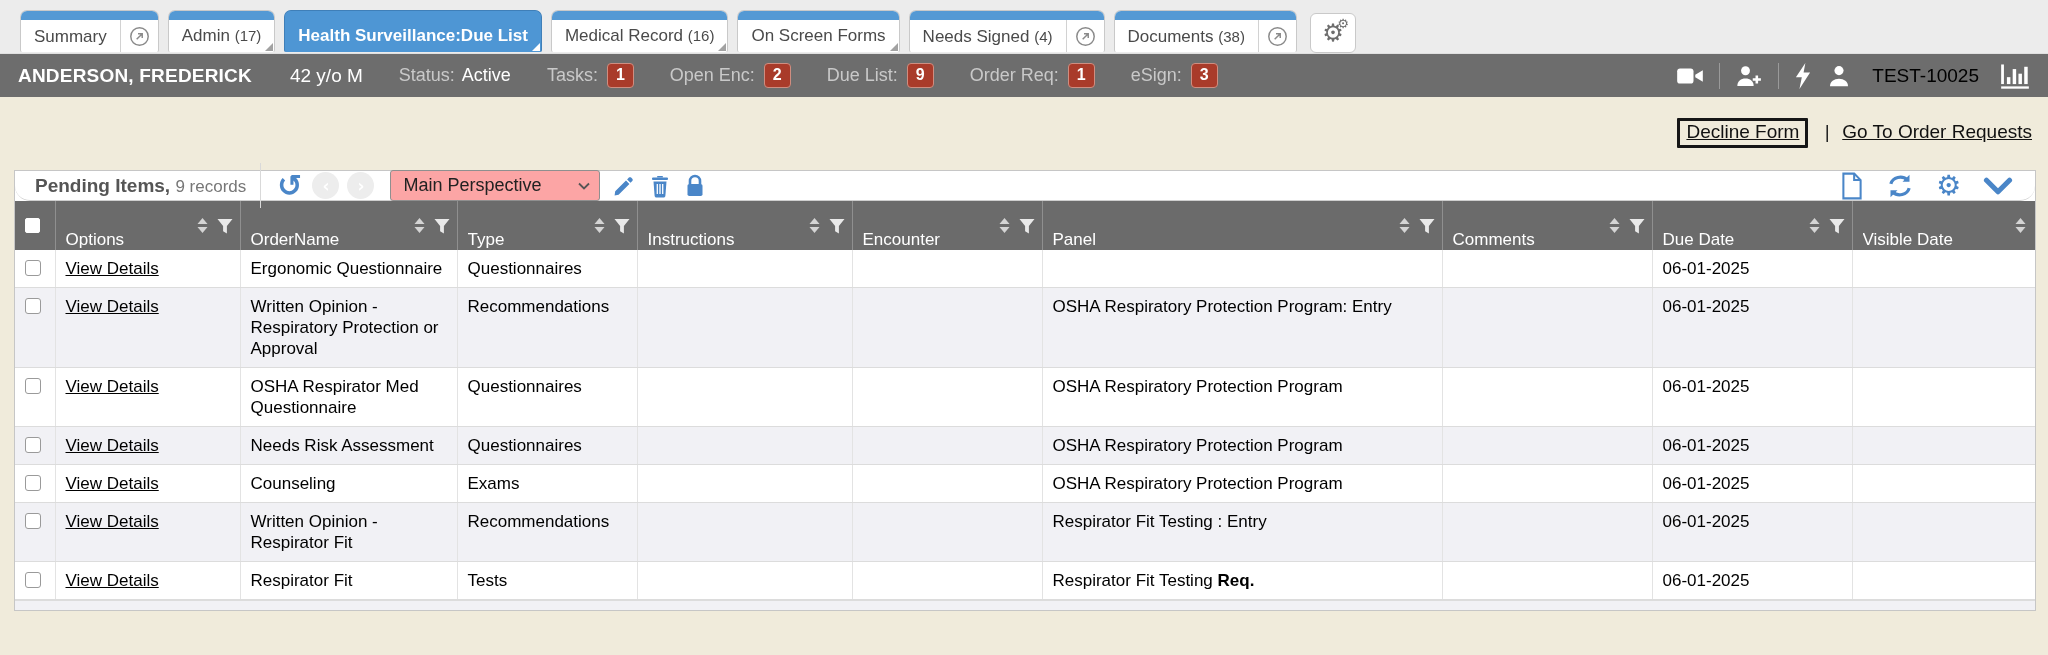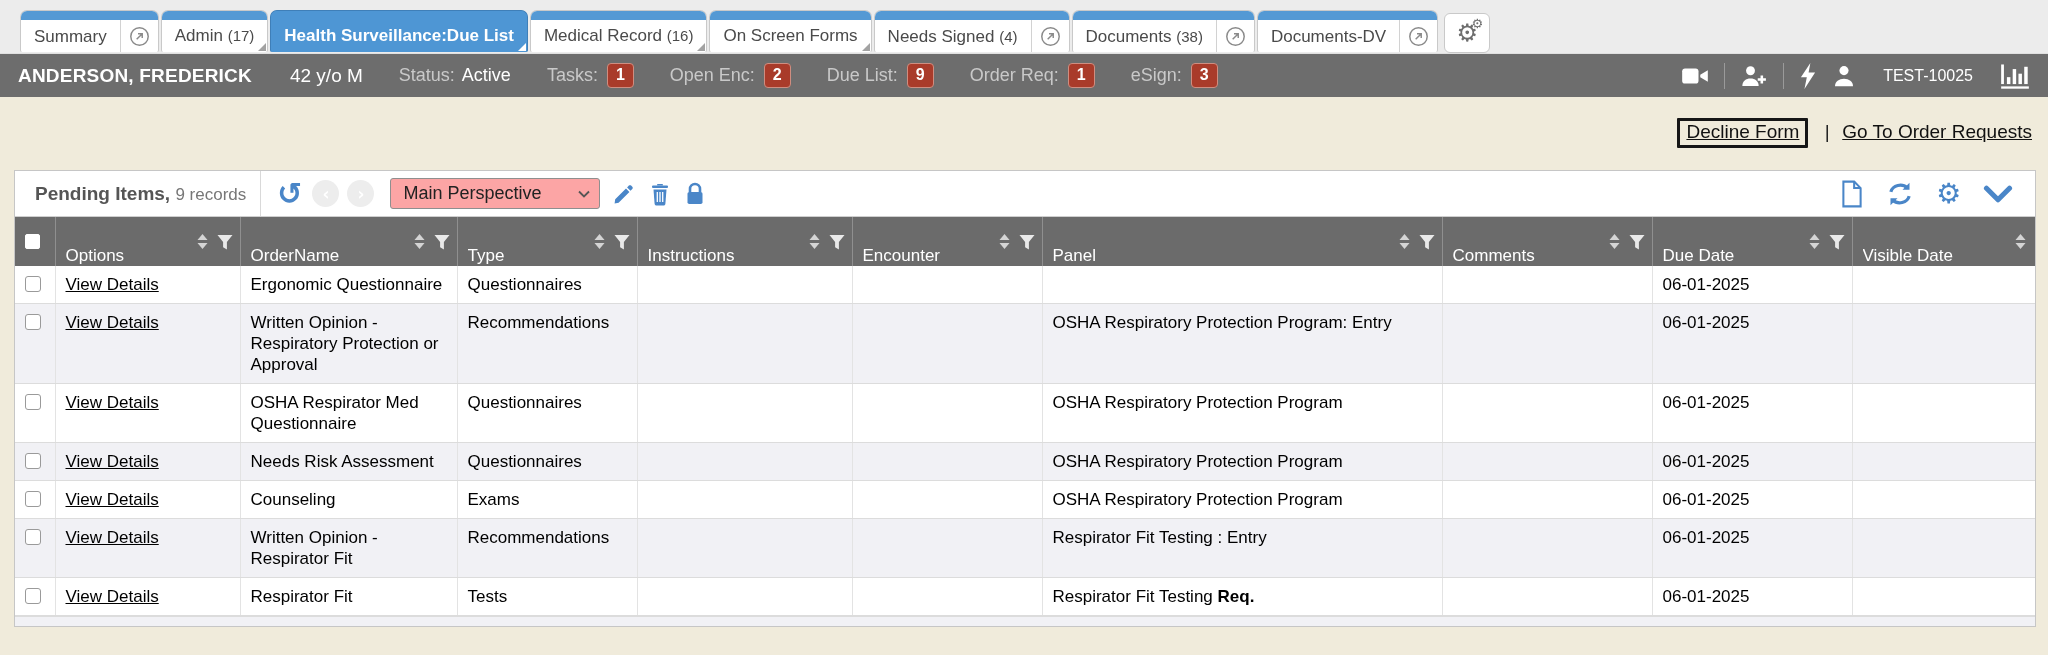--- a/index.html
+++ b/index.html
@@ -5,21 +5,21 @@
   * { box-sizing: border-box; }
   html,body { margin:0; padding:0; }
   body {
     width:2048px; height:655px; overflow:hidden;
     font-family:"Liberation Sans","DejaVu Sans",sans-serif;
     background:#f0ebdb;
   }
   
   .tabbar {
     height:54px; background:#ececec; border-bottom:1px solid #e0e0e0;
-    display:flex; align-items:flex-start; padding:10px 0 0 20px; gap:2px;
+    display:flex; align-items:flex-start; padding:10px 0 0 20px; gap:9px;
   }
   .tab {
     position:relative; background:#fff; border:1px solid #c9c9c9; border-bottom:none;
     border-radius:7px 7px 2px 2px; height:42px; display:flex; flex-direction:column;
     cursor:pointer; overflow:hidden; flex:0 0 auto;
   }
   .tab-strip { height:9px; background:#5499d4; flex:0 0 auto; }
   .tab-body { display:flex; align-items:center; height:33px; }
   .tab-label { padding:0 13px; font-size:17px; color:#4a4a4a; white-space:nowrap; }
   .tab-count { font-size:15px; }
@@ -51,34 +51,34 @@
   .b-age { font-size:19px; margin-left:38px; }
   .b-label { color:#c9c9c9; font-size:18px; }
   .b-val { color:#fff; font-size:18px; margin-left:7px; }
   .b-group { display:flex; align-items:center; margin-left:36px; }
   .badge {
     margin-left:9px; background:#a93b2a; border:1px solid #cf8d80; border-radius:4px;
     color:#fff; font-size:16px; font-weight:bold; padding:1px 8px 2px; line-height:1.2;
   }
   .b-right { margin-left:auto; display:flex; align-items:center; gap:15px; }
   .b-divider { width:1px; height:26px; background:#9a9a9a; }
-  .b-user { font-size:16px; color:#ffffff; margin:0 12px; }
+  .b-user { font-size:19px; color:#000000; margin:0 6px; }
   .icon-btn { display:flex; align-items:center; justify-content:center; cursor:pointer; }
   
   .links-row { text-align:right; padding:21px 16px 0 0; height:66px; }
   .decline-box {
     display:inline-block; border:3px solid #161616; padding:0px 6px 2px; border-radius:1px;
   }
   .action-link { color:#111; font-size:19px; text-decoration:underline; cursor:pointer; }
   .link-sep { color:#222; font-size:19px; margin:0 8px 0 12px; }
   
   .panel {
     margin:7px 12px 0 14px; background:#fff; border:1px solid #c6c6c6;
   }
-  .toolbar { height:46px; display:flex; align-items:center; border-bottom:1px solid #cfcfcf; }
+  .toolbar { height:30px; display:flex; align-items:center; border-bottom:1px solid #cfcfcf;border-radius:23px; }
   .tb-title { font-size:19px; font-weight:bold; color:#555; padding:0 14px 0 20px; white-space:nowrap; }
   .tb-count { font-size:17px; font-weight:normal; color:#777; }
   .tb-div { width:1px; height:45px; background:#d9d9d9; margin-right:16px; }
   .undo-glyph { font-family:"DejaVu Sans",sans-serif; color:#4a86c8; font-size:30px; font-weight:bold; line-height:1; margin-right:10px; cursor:pointer; }
   .nav-circle {
     width:27px; height:27px; border-radius:50%; background:#ededed; color:#fff;
     font-size:17px; font-weight:bold; display:flex; align-items:center; justify-content:center;
     margin-right:8px; cursor:pointer; font-family:"DejaVu Sans",sans-serif;
   }
   .select-box {
@@ -186,32 +186,20 @@
       <span class="tab-label"><span>Documents</span> <span class="tab-count">(38)</span></span>
       <span class="tab-ext">
         <svg width="21" height="21" viewBox="0 0 20 20">
             <circle cx="10" cy="10" r="8.3" fill="none" stroke="#8a8a8a" stroke-width="1.4"></circle>
             <path d="M7.3 12.7 L12.4 7.6 M8.6 7.4 H12.6 V11.4" stroke="#8a8a8a" stroke-width="1.4" fill="none"></path>
           </svg>
       </span>
     </div>
   </div>
 
-  <div class="tab">
-    <div class="tab-strip"></div>
-    <div class="tab-body">
-      <span class="tab-label"><span>Documents-DV</span></span>
-      <span class="tab-ext">
-        <svg width="21" height="21" viewBox="0 0 20 20">
-            <circle cx="10" cy="10" r="8.3" fill="none" stroke="#8a8a8a" stroke-width="1.4"></circle>
-            <path d="M7.3 12.7 L12.4 7.6 M8.6 7.4 H12.6 V11.4" stroke="#8a8a8a" stroke-width="1.4" fill="none"></path>
-          </svg>
-      </span>
-    </div>
-  </div>
 
   <div class="tab-gearbtn">
     <span class="gear-glyph">⚙</span>
     <span class="gear-glyph-sm">⚙</span>
   </div>
 </div>
 
 <div class="banner">
   <span class="b-name">ANDERSON, FREDERICK</span>
   <span class="b-age">42 y/o M</span>

